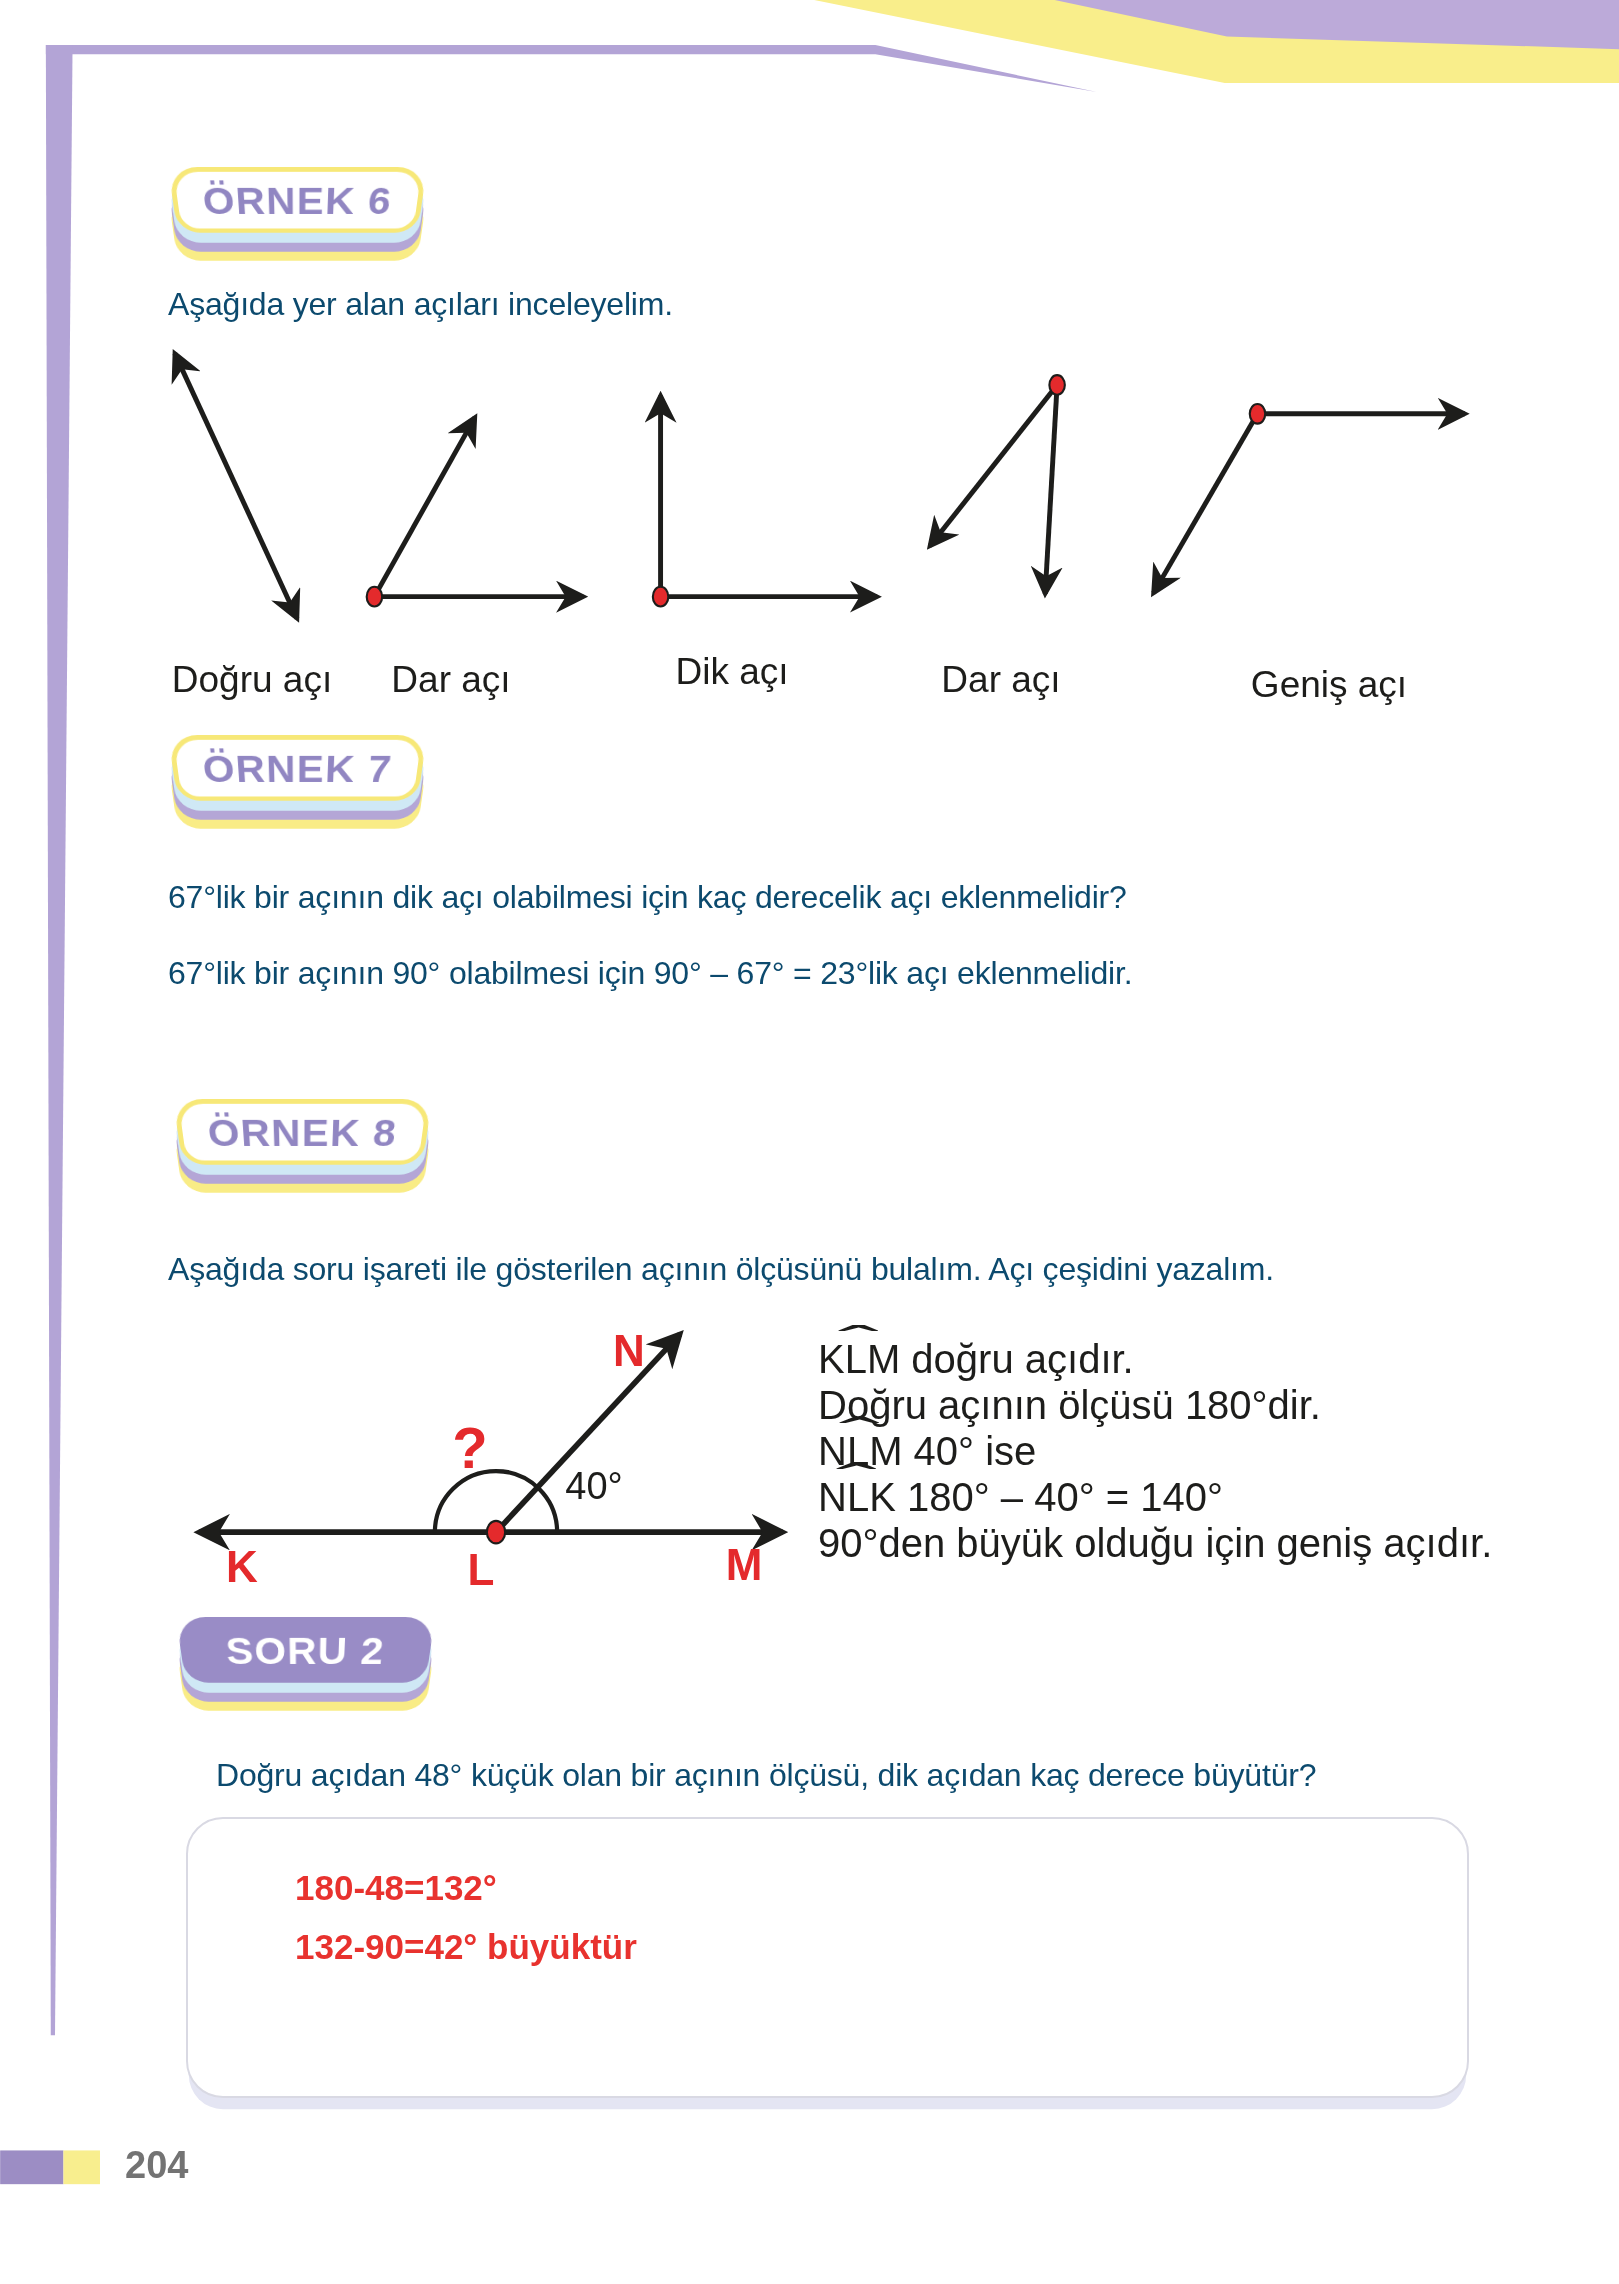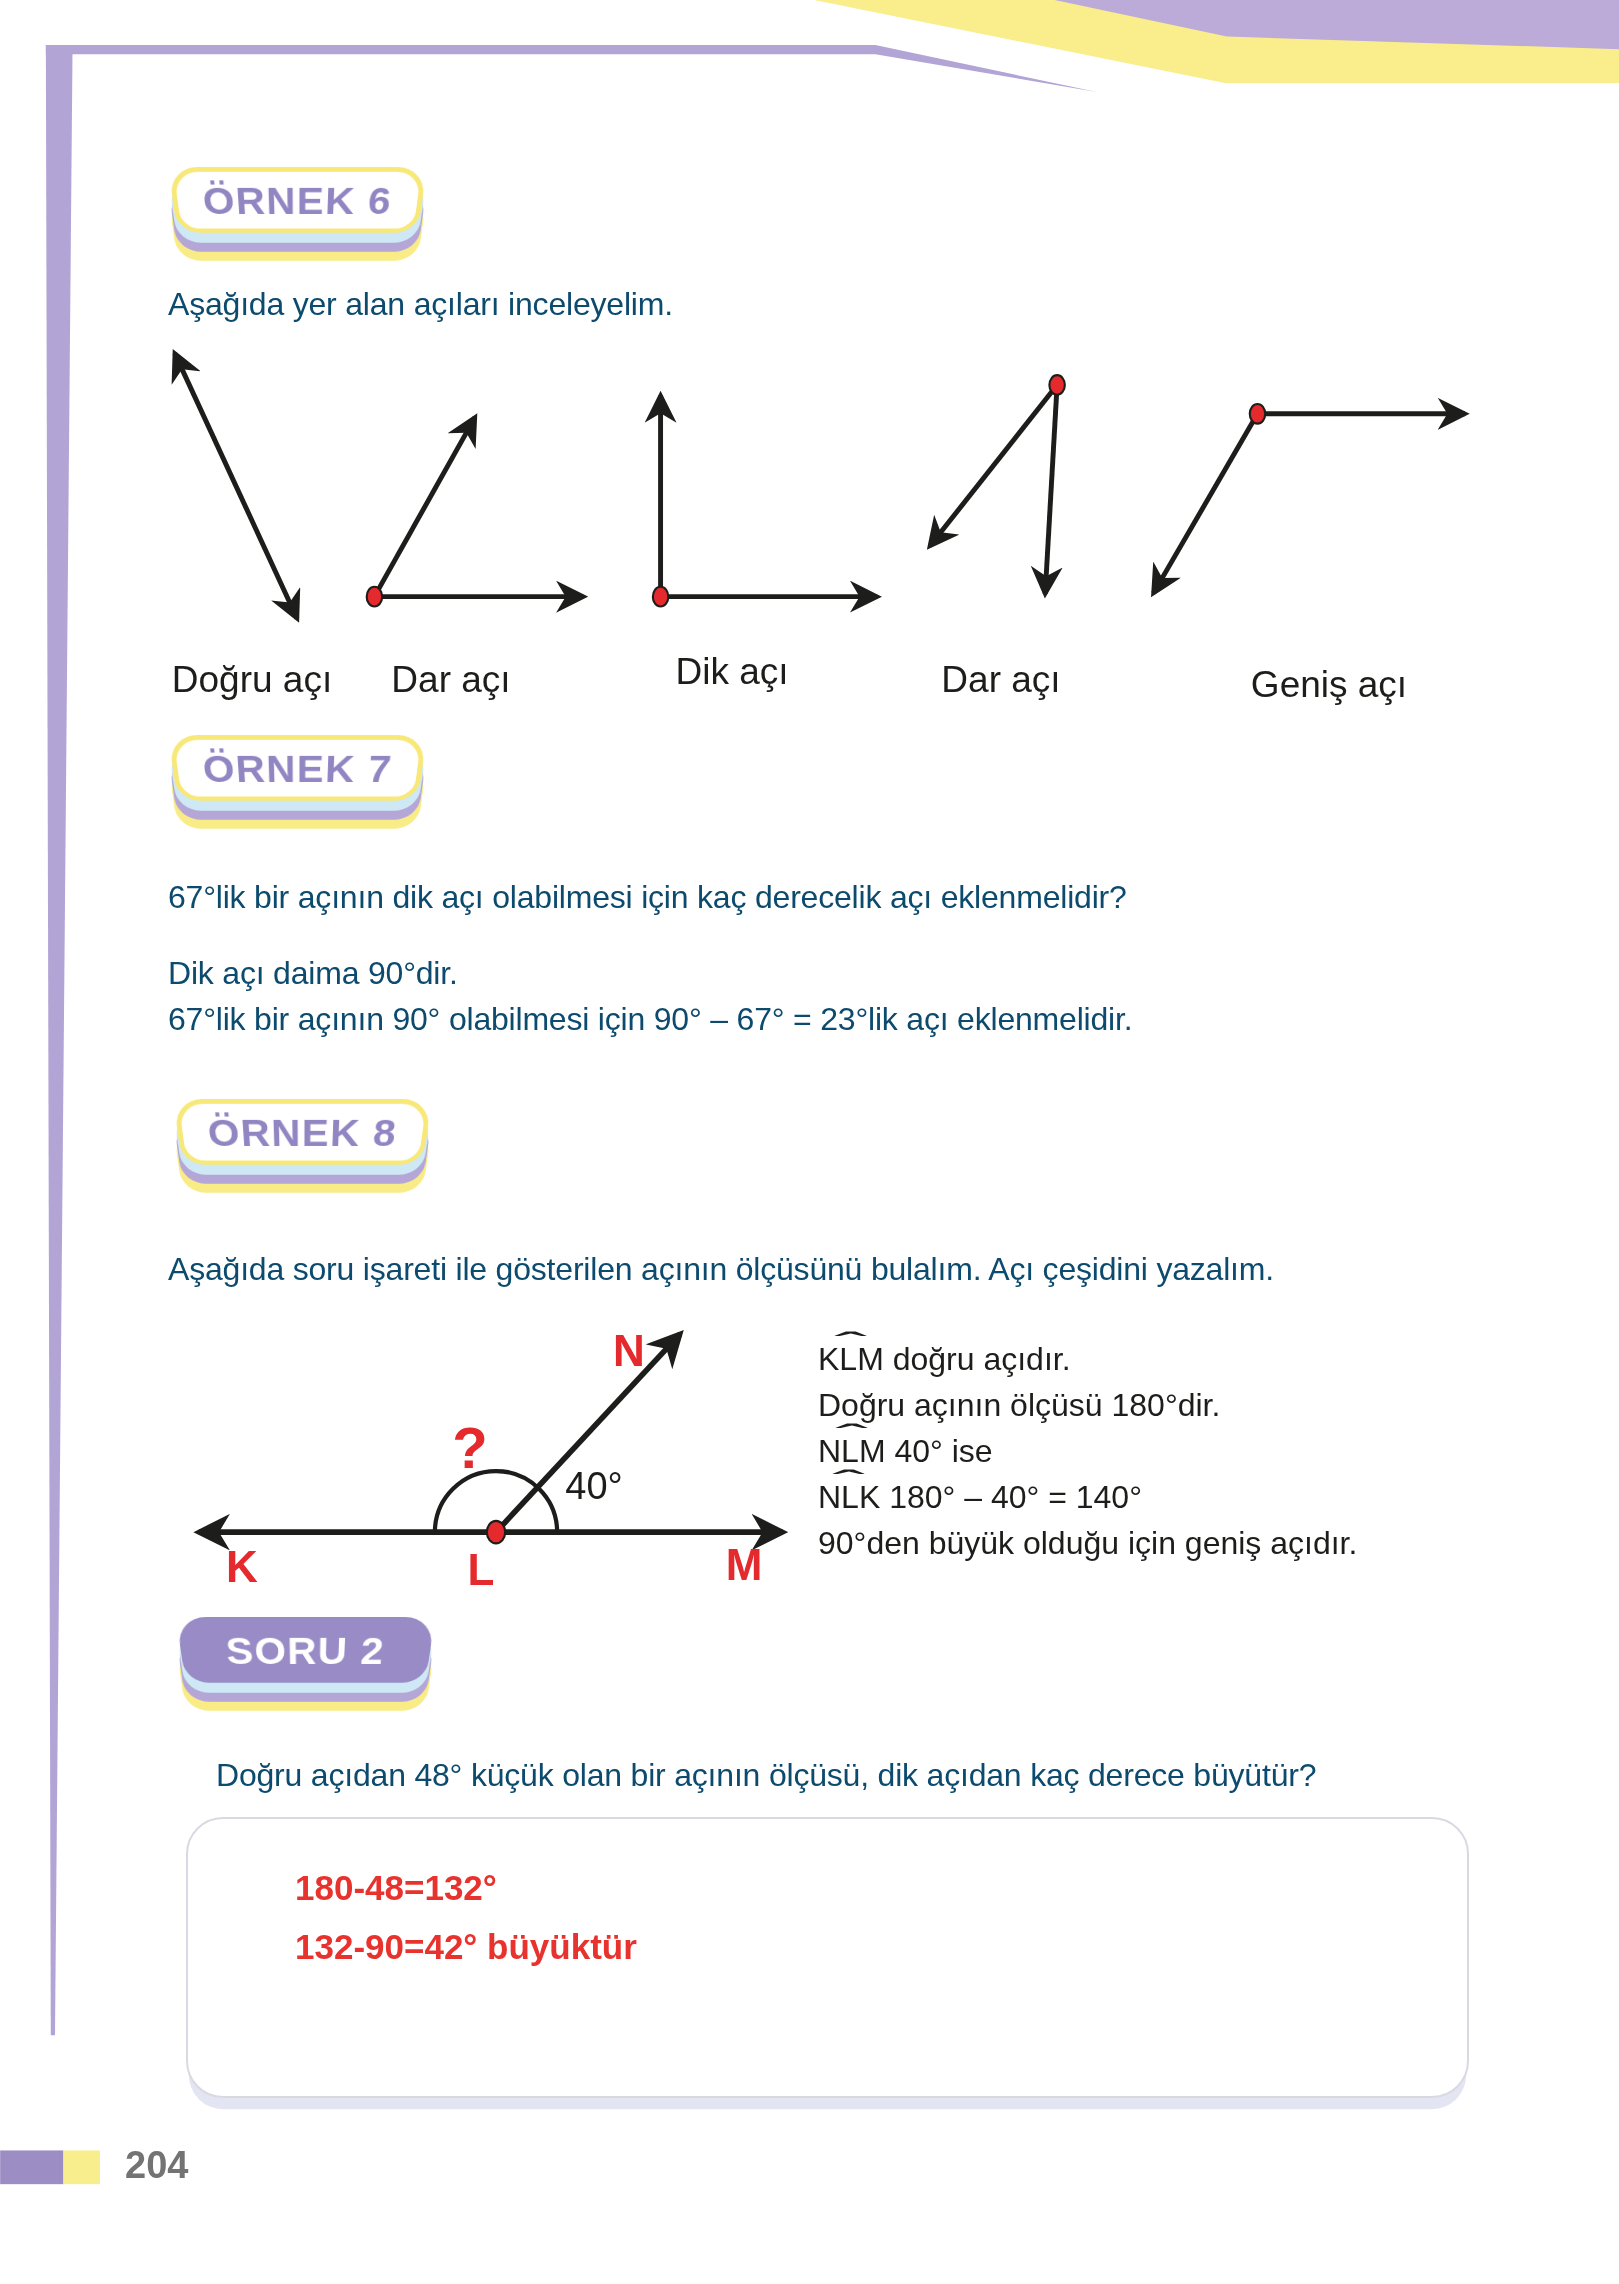--- a/index.html
+++ b/index.html
@@ -28,21 +28,21 @@
   }
   .badge .b-label{
     font-weight:bold;font-size:42px;letter-spacing:1.4px;color:#9186c2;white-space:nowrap;
   }
   .badge.soru .l-main{background:#998cc6;border:none;}
   .badge.soru .b-label{color:#ffffff;}
   
   .btext{position:absolute;font-size:32px;letter-spacing:-0.2px;line-height:46px;color:#0c4a6e;white-space:nowrap;z-index:2;}
   .fig-label{position:absolute;font-size:37px;color:#1d1d1b;transform:translateX(-50%);white-space:nowrap;z-index:2;}
   
-  .exp{position:absolute;left:818px;top:1336px;font-size:32px;line-height:46px;white-space:nowrap;z-index:2;}
+  .exp{position:absolute;left:818px;top:1336px;font-size:40px;line-height:46px;white-space:nowrap;z-index:2;}
   .hat{position:relative;display:inline-block;}
   .hat::before{
     content:"ˆ";position:absolute;left:50%;top:-0.52em;
     transform:translateX(-50%) scaleX(3.6) scaleY(1.25);
     font-size:0.85em;color:#1d1d1b;
   }
   .hat:empty::before{content:none;}
   
   .dlabel{position:absolute;font-weight:bold;font-size:44px;color:#e42a2c;transform:translateX(-50%);z-index:2;}
   .qmark{position:absolute;font-weight:bold;font-size:58px;color:#e42a2c;transform:translateX(-50%);z-index:2;}
@@ -124,21 +124,20 @@
     <div class="layer l-yellow"></div>
     <div class="layer l-purple"></div>
     <div class="layer l-blue"></div>
     <div class="layer l-main">
       <span class="b-label">ÖRNEK 7</span>
     </div>
   </div>
 
   <div class="btext" style="left:168px;top:874px;">67°lik bir açının dik açı olabilmesi için kaç derecelik açı eklenmelidir?</div>
   <div class="btext" style="left:168px;top:950px;">
-    <div>Dik açı daima 90°dir.</div>
     <div>67°lik bir açının 90° olabilmesi için 90° – 67° = 23°lik açı eklenmelidir.</div>
   </div>
 
   <div class="badge" style="left:173px;top:1099px;">
     <div class="layer l-yellow"></div>
     <div class="layer l-purple"></div>
     <div class="layer l-blue"></div>
     <div class="layer l-main">
       <span class="b-label">ÖRNEK 8</span>
     </div>

